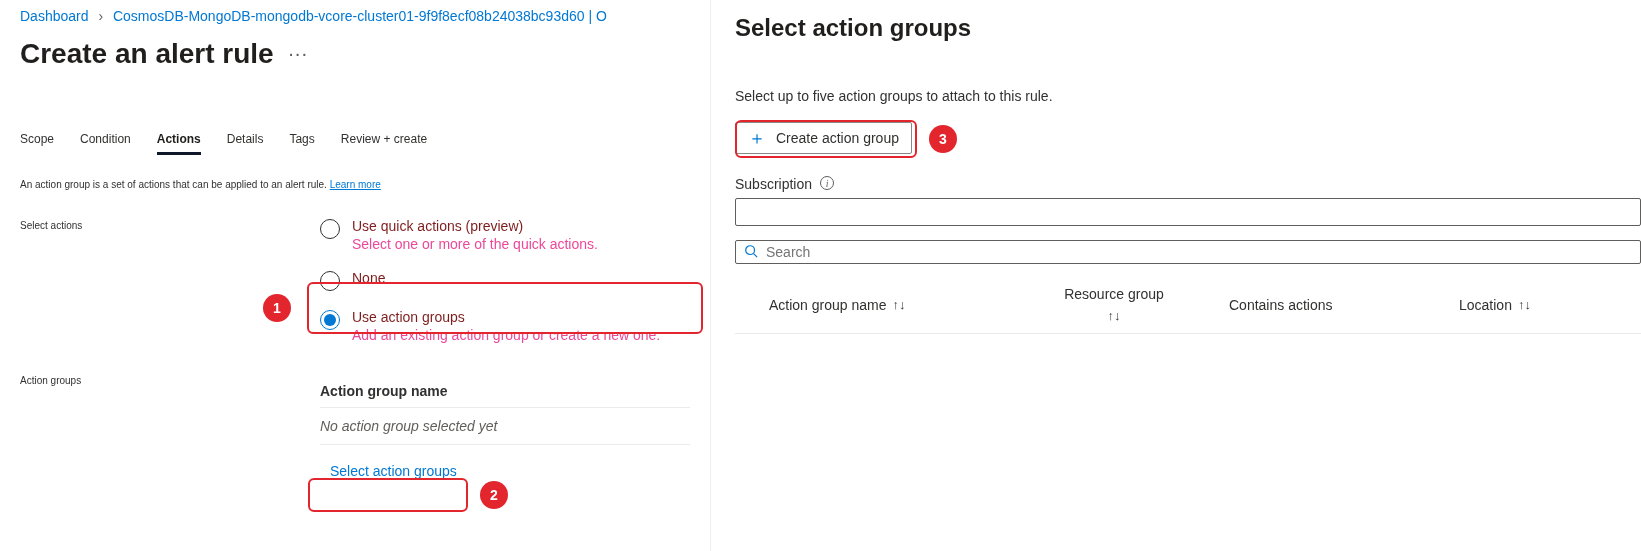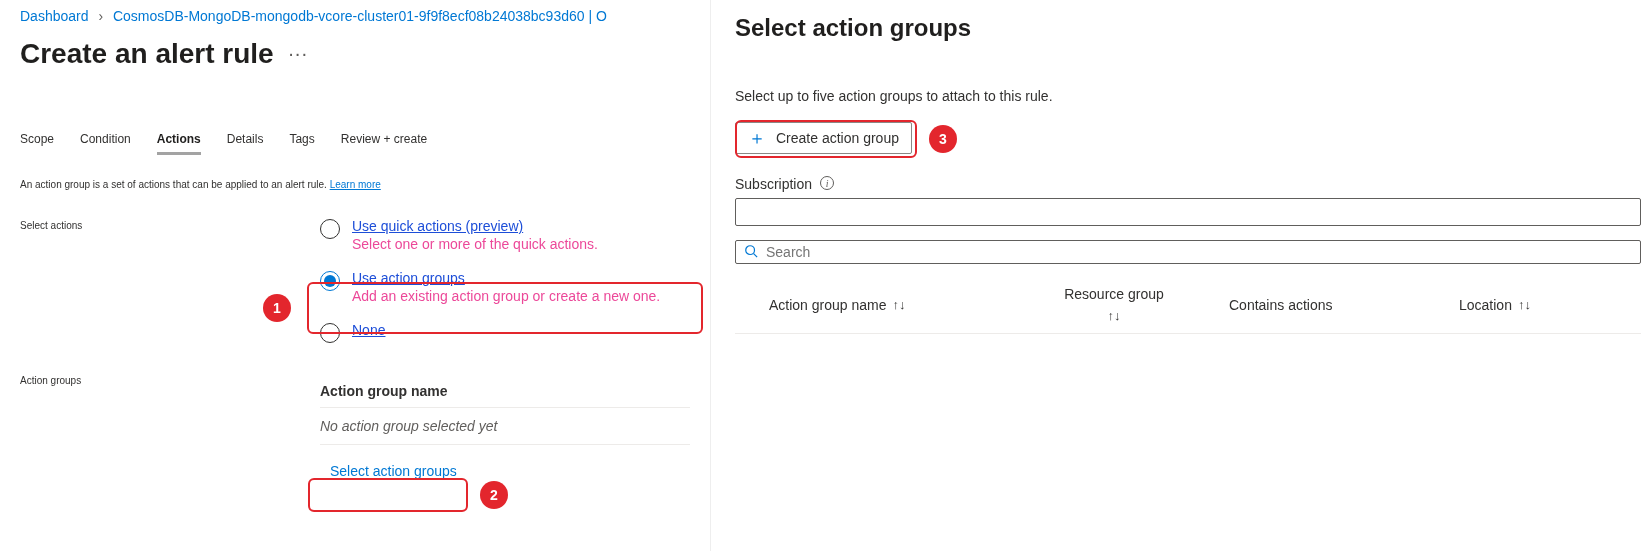--- a/index.html
+++ b/index.html
@@ -55,21 +55,21 @@
       border-bottom: none;
     }
     .tab {
       font-size: 12px;
       color: #323130;
       padding-bottom: 6px;
       cursor: pointer;
     }
     .tab.active {
       font-weight: 600;
-      border-bottom: 3px solid #a3a3a3;
+      border-bottom: 3px solid #0f172a;
       color: #201f1e;
     }
 
     .description {
       margin-top: 24px;
       font-size: 10px;
       color: #323130;
     }
     .description a { text-decoration: underline; }
 
@@ -107,21 +107,21 @@
     }
     .radio-circle.selected {
       border: 1px solid #0078d4;
     }
     .radio-circle.selected::after {
       content: "";
       width: 12px; height: 12px;
       background: #0078d4;
       border-radius: 50%;
     }
-    .radio-text .rt-label { font-size: 14px; color: #1d4ed8; text-decoration: underline; }
+    .radio-text .rt-label { font-size: 14px; color: #7f1d1d; }
     .radio-text .rt-desc  { font-size: 14px; color: #ec4899; margin-top: 2px; }
 
     .ag-section { margin-top: 30px; }
     .ag-header {
       font-weight: 600;
       font-size: 14px;
       padding: 10px 0 8px 0;
       border-bottom: 1px solid #edebe9;
     }
     .ag-empty {
@@ -287,30 +287,30 @@
       <div class="form-control-col">
         <div class="radio-group">
           <div class="radio-item">
             <div class="radio-circle"></div>
             <div class="radio-text">
               <div class="rt-label">Use quick actions (preview)</div>
               <div class="rt-desc">Select one or more of the quick actions.</div>
             </div>
           </div>
           <div class="radio-item">
+            <div class="radio-circle"></div>
+            <div class="radio-text">
+              <div class="rt-label">None</div>
+            </div>
+          </div>
+          <div class="radio-item">
             <div class="radio-circle selected"></div>
             <div class="radio-text">
               <div class="rt-label">Use action groups</div>
               <div class="rt-desc">Add an existing action group or create a new one.</div>
-            </div>
-          </div>
-          <div class="radio-item">
-            <div class="radio-circle"></div>
-            <div class="radio-text">
-              <div class="rt-label">None</div>
             </div>
           </div>
         </div>
       </div>
     </div>
 
     <div class="form-row ag-section">
       <div class="form-label-col">Action groups</div>
       <div class="form-control-col">
         <div class="ag-header">Action group name</div>

